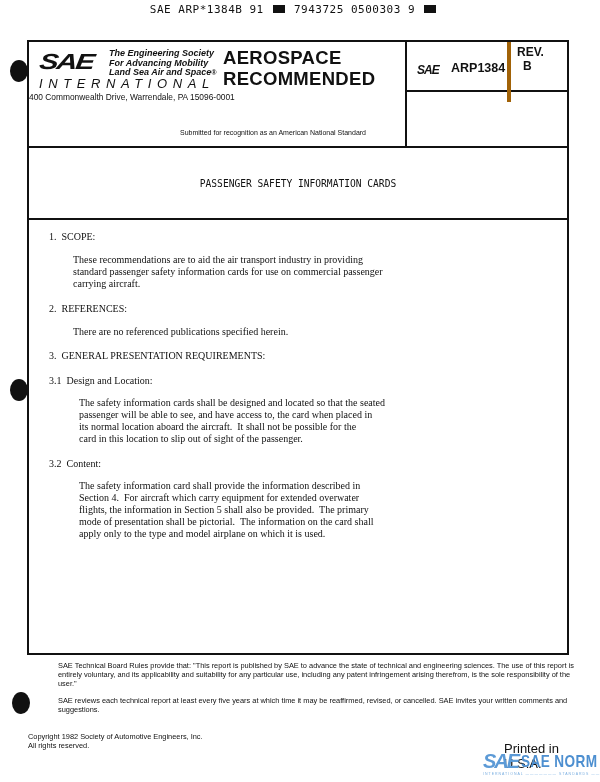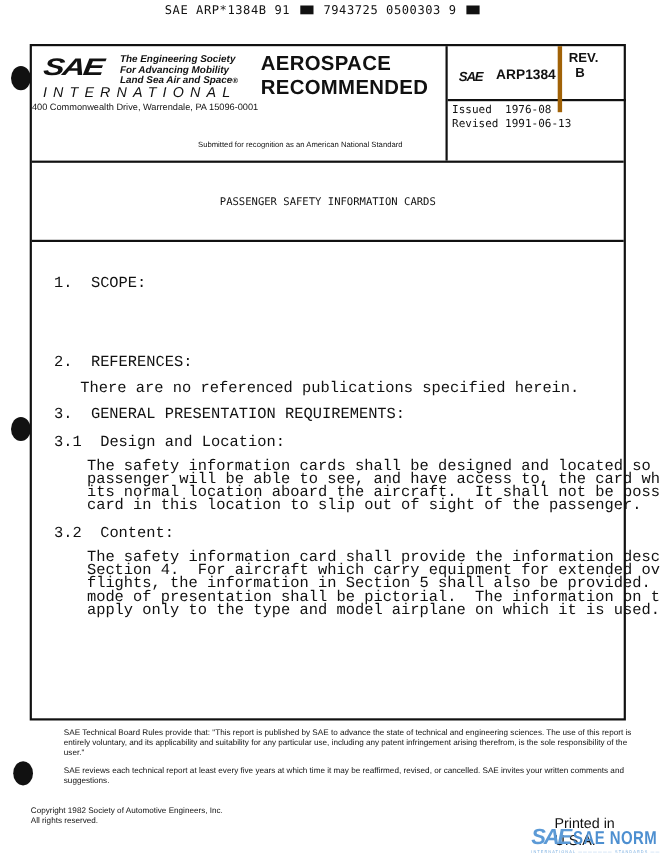--- a/index.html
+++ b/index.html
@@ -22,34 +22,34 @@
   #sae-logo { position:absolute; left:12px; top:9px; font-family:"Liberation Sans",sans-serif; font-weight:900;
     font-style:italic; font-size:29px; letter-spacing:-2px; transform:skewX(-8deg) scaleY(0.75); transform-origin:left top; line-height:29px;
     color:#111; }
   #soc-lines { position:absolute; left:80px; top:7px; font-family:"Liberation Sans",sans-serif; font-style:italic;
     font-weight:bold; font-size:9px; line-height:9.5px; }
   #intl { position:absolute; left:10px; top:35px; font-family:"Liberation Sans",sans-serif; font-style:italic;
     font-size:13px; letter-spacing:5.6px; line-height:13px; }
   #address { position:absolute; left:0px; top:50px; font-family:"Liberation Sans",sans-serif; font-size:8.4px; white-space:nowrap; }
 
   #aero-title { position:absolute; left:194px; top:6px; font-family:"Liberation Sans",sans-serif; font-weight:bold;
-    font-size:18.5px; line-height:20.5px; letter-spacing:0.3px;margin-left:14px; }
+    font-size:18.5px; line-height:20.5px; letter-spacing:0.3px; }
   #submitted { position:absolute; left:151px; top:87px; font-family:"Liberation Sans",sans-serif; font-size:7px; white-space:nowrap; }
 
   #sae-small { position:absolute; left:10px; top:21px; font-family:"Liberation Sans",sans-serif; font-weight:900; font-style:italic;
     font-size:12px; letter-spacing:-1px; }
   #doc-num { position:absolute; left:44px; top:19px; font-family:"Liberation Sans",sans-serif; font-weight:bold; font-size:12.5px; }
   #rev-label { position:absolute; left:6px; top:4px; font-family:"Liberation Sans",sans-serif; font-weight:bold; font-size:12px; line-height:13px; }
   #rev-value { position:absolute; left:12px; top:17px; font-family:"Liberation Sans",sans-serif; font-weight:bold; font-size:12px; }
   #dates { position:absolute; left:4px; top:53px; font-family:"DejaVu Sans Mono",monospace; font-size:10px; line-height:11.5px; white-space:pre; }
 
   #doc-title { position:absolute; left:0; top:136px; width:538px; text-align:center; font-family:"DejaVu Sans Mono",monospace; font-size:9.6px; }
 
   
-  .body-text { position:absolute; font-family:Liberation Mono, monospace; font-size:14px; line-height:12px; white-space:pre;margin-top:21px; }
+  .body-text { position:absolute; font-family:Liberation Serif, serif; font-size:10px; line-height:12px; white-space:pre; }
 
   .hole { position:absolute; width:18px; height:22px; border-radius:50%; background:#111; }
 
   #footer-notes { position:absolute; left:58px; top:661px; width:520px; font-family:"Liberation Sans",sans-serif; font-size:7.4px; line-height:9px; }
   #footer-notes p { margin:0 0 8px 0; }
   #copyright { position:absolute; left:28px; top:733px; font-family:"Liberation Sans",sans-serif; font-size:7.4px; line-height:8.6px; }
   #printed { position:absolute; left:504px; top:741px; font-family:"Liberation Sans",sans-serif; font-size:13px; }
   #norm-logo { position:absolute; left:483px; top:750px; width:115px; height:28px; }
   #norm-sae { position:absolute; left:0; top:0; font-family:"Liberation Sans",sans-serif; font-weight:900; font-style:italic; font-size:20px;
     color:#5c9ad6; letter-spacing:-2px; }
@@ -93,28 +93,30 @@
 
   <div id="hdr-right">
     <div id="hdr-right-top">
       <span id="sae-small">SAE</span>
       <span id="doc-num">ARP1384</span>
       <div id="rev-cell">
         <div id="rev-label">REV.</div>
         <div id="rev-value">B</div>
       </div>
     </div>
-    <div id="dates"><div><span>Issued</span>  <span>1976-08</span></div><div><span>Revised</span> <span>1991-06-13</span></div></div>
   </div>
 
   <div id="hdr-bottom-line"></div>
   <div id="doc-title">PASSENGER SAFETY INFORMATION CARDS</div>
   <div id="title-bottom-line"></div>
 
   <div class="body-text" style="left:20px; top:189px;"><span>1.</span>  <span>SCOPE:</span></div>
+  <div class="body-text" style="left:44px; top:212px;">These recommendations are to aid the air transport industry in providing
+standard passenger safety information cards for use on commercial passenger
+carrying aircraft.</div>
 
   <div class="body-text" style="left:20px; top:261px;"><span>2.</span>  <span>REFERENCES:</span></div>
   <div class="body-text" style="left:44px; top:284px;">There are no referenced publications specified herein.</div>
 
   <div class="body-text" style="left:20px; top:308px;"><span>3.</span>  <span>GENERAL PRESENTATION REQUIREMENTS:</span></div>
 
   <div class="body-text" style="left:20px; top:333px;text-align:center;"><span>3.1</span>  <span>Design and Location:</span></div>
   <div class="body-text" style="left:50px; top:355px;">The safety information cards shall be designed and located so that the seated
 passenger will be able to see, and have access to, the card when placed in
 its normal location aboard the aircraft.  It shall not be possible for the

